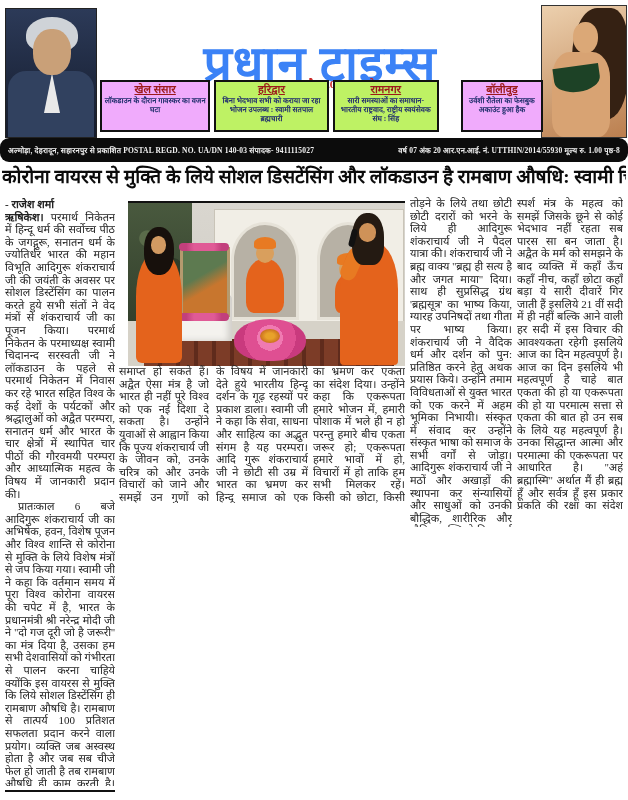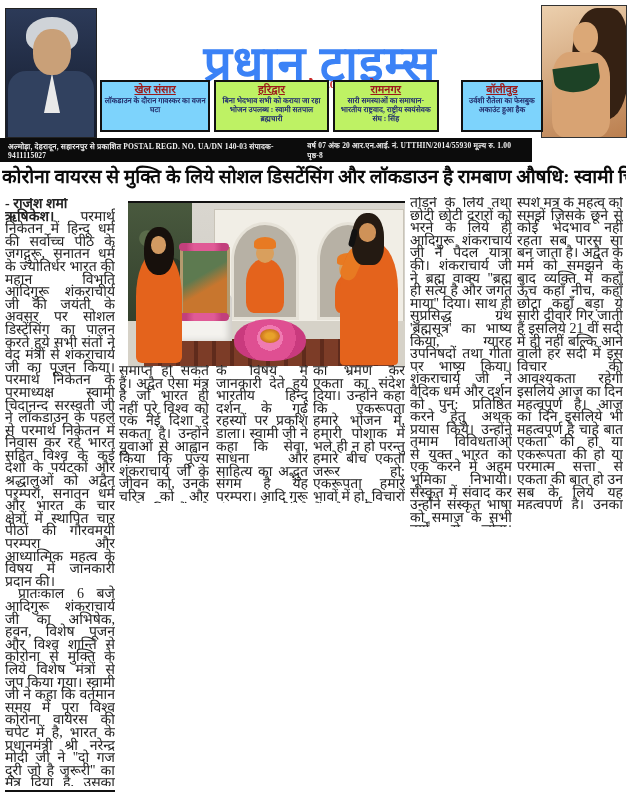--- a/index.html
+++ b/index.html
@@ -24,37 +24,37 @@
   .photoR{position:absolute;left:541px;top:5px;width:84px;height:131px;background:linear-gradient(160deg,#ecd0ae,#bb7f4f);
           border:1px solid #333;overflow:hidden;}
   .photoR .hair{position:absolute;left:30px;top:2px;width:56px;height:112px;background:#352113;border-radius:45% 30% 40% 40%;}
   .photoR .face{position:absolute;left:31px;top:16px;width:25px;height:31px;background:#dba877;border-radius:48%;}
   .photoR .torso{position:absolute;left:10px;top:46px;width:58px;height:85px;background:#d8a373;border-radius:30% 30% 20% 20%;}
   .photoR .bikini{position:absolute;left:12px;top:60px;width:46px;height:26px;background:#1d4226;border-radius:0 0 50% 50%;transform:rotate(-8deg);}
 
   
   .boxes{position:absolute;left:100px;top:80px;width:443px;height:52px;display:flex;gap:4px;}
   .nbox{border:2px solid #111;box-sizing:border-box;text-align:center;padding:1px 2px;overflow:hidden;}
-  .nbox.blue{background:#7dd3fc;font-family:Liberation Serif, serif;} .nbox.pink{background:#bef264;}
+  .nbox.blue{background:#f0abfc;font-family:Liberation Serif, serif;} .nbox.pink{background:#bef264;}
   .nbox-head{font-size:11px;font-weight:bold;color:#9c1a1a;text-decoration:underline;line-height:13px;}
   .nbox-text{font-size:7.5px;line-height:9px;font-weight:bold;color:#23306e;}
   .b1{flex:127;} .b2{flex:132;} .b3{flex:122;} .b4{flex:92;margin-left:18px;}
 
   
-  .regd{position:absolute;left:0;top:138px;width:532px;height:24px;background:#0c0c0c;color:#f2f2f2;
+  .regd{position:absolute;left:0;top:138px;width:628px;height:24px;background:#0c0c0c;color:#f2f2f2;
         display:flex;align-items:center;justify-content:space-between;box-sizing:border-box;padding:0 8px;
-        font-size:7.5px;font-weight:bold;letter-spacing:.2px;}
+        font-size:7.5px;font-weight:bold;letter-spacing:.2px;border-radius:9px;}
 
   
   .headline{position:absolute;left:2px;top:162px;width:624px;margin:0;text-align:center;
             font-size:19px;line-height:30px;font-weight:900;color:#0b0b0b;white-space:nowrap;overflow:hidden;}
 
   
   .article{position:absolute;left:0;top:196px;width:628px;height:604px;}
-  .col{position:absolute;font-size:14px;line-height:12.6px;text-align:justify;color:#222;overflow:hidden;}
+  .col{position:absolute;font-size:11px;line-height:12.6px;text-align:justify;color:#222;overflow:hidden;}
   .col p{margin:0;}
   .col p.ind{text-indent:13px;}
   .byline{font-weight:bold;text-align:left;margin-left:16px;}
   .lead{font-weight:bold;margin-top:34px;}
   .col1{left:5px;top:2px;width:110px;height:588px;}
   .col2{left:119px;top:169px;width:90px;height:138px;}
   .col3{left:216px;top:169px;width:92px;height:138px;}
   .col4{left:313px;top:169px;width:92px;height:138px;}
   .col5{left:410px;top:1px;width:102px;height:330px;}
   .col6{left:517px;top:1px;width:106px;height:312px;}

